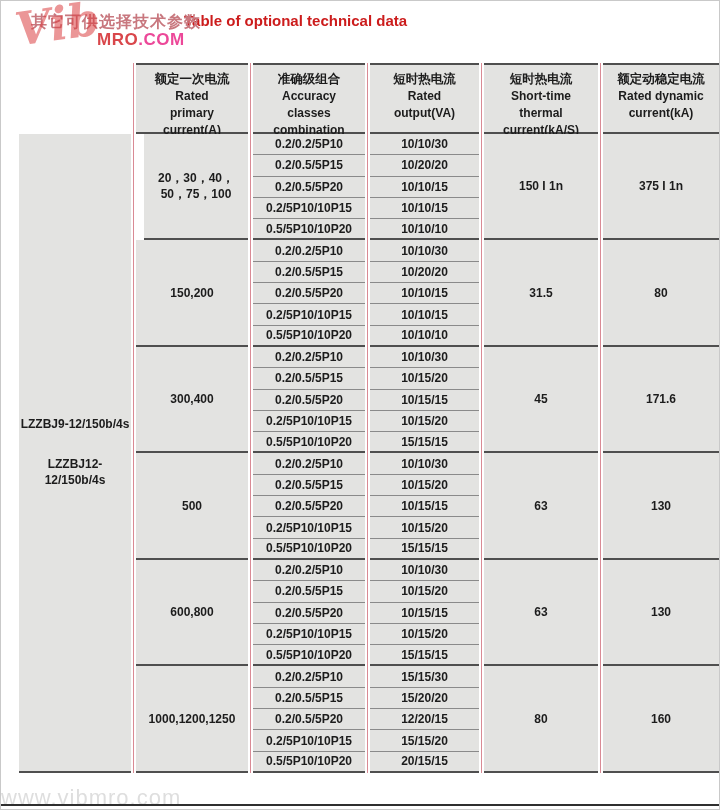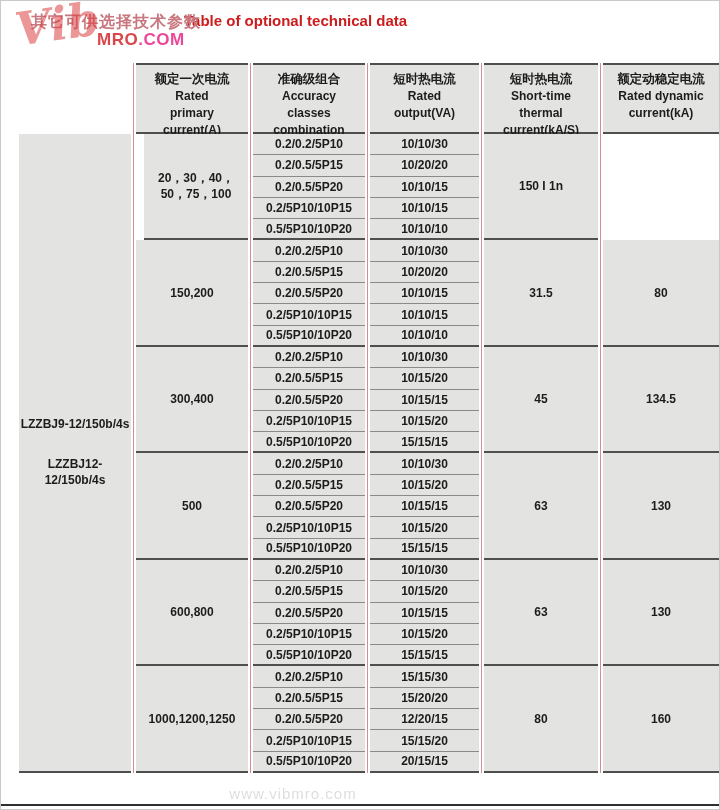--- a/index.html
+++ b/index.html
@@ -71,22 +71,21 @@
   .sub-cell { border-bottom:1px solid #8a8a8a; }
   .sub-cell.last { border-bottom:2px solid #4f4f4f; }
 
   .vline { position:absolute; top:0; width:1px; height:710px; background:#d98a94; }
   .vl1 { left:114px; } .vl2 { left:231px; } .vl3 { left:348px; }
   .vl4 { left:462px; } .vl5 { left:581px; }
 
   
   .footer-mark {
     position:absolute; left:0; top:784px; width:584px;
-    text-align:center;
-    font-size:15px; color:#dedede; letter-spacing:1px;
+    font-size:22px; color:#dedede; letter-spacing:1px;
   }
   .bottom-rule {
     position:absolute; left:0; right:0; bottom:3px; height:2px;
     background:#2f2f2f;
   }
 </style>
 </head>
 <body>
 
 <div class="page">
@@ -152,20 +151,21 @@
         <div class="cell sub-cell" style="grid-area: 2 / 4 / span 1;">10/10/30</div>
         <div class="cell sub-cell" style="grid-area: 3 / 3 / span 1;">0.2/0.5/5P15</div>
         <div class="cell sub-cell" style="grid-area: 3 / 4 / span 1;">10/20/20</div>
         <div class="cell sub-cell" style="grid-area: 4 / 3 / span 1;">0.2/0.5/5P20</div>
         <div class="cell sub-cell" style="grid-area: 4 / 4 / span 1;">10/10/15</div>
         <div class="cell sub-cell" style="grid-area: 5 / 3 / span 1;">0.2/5P10/10P15</div>
         <div class="cell sub-cell" style="grid-area: 5 / 4 / span 1;">10/10/15</div>
         <div class="cell sub-cell last" style="grid-area: 6 / 3 / span 1;">0.5/5P10/10P20</div>
         <div class="cell sub-cell last" style="grid-area: 6 / 4 / span 1;">10/10/10</div>
         <div class="cell group-cell" style="grid-area: 2 / 5 / span 5;">150 I 1n</div>
+        <div class="cell group-cell" style="grid-area: 2 / 6 / span 5;">375 I 1n</div>
         <div class="cell group-cell" style="grid-area: 7 / 2 / span 5;">
           <div>150,200</div>
         </div>
         <div class="cell sub-cell" style="grid-area: 7 / 3 / span 1;">0.2/0.2/5P10</div>
         <div class="cell sub-cell" style="grid-area: 7 / 4 / span 1;">10/10/30</div>
         <div class="cell sub-cell" style="grid-area: 8 / 3 / span 1;">0.2/0.5/5P15</div>
         <div class="cell sub-cell" style="grid-area: 8 / 4 / span 1;">10/20/20</div>
         <div class="cell sub-cell" style="grid-area: 9 / 3 / span 1;">0.2/0.5/5P20</div>
         <div class="cell sub-cell" style="grid-area: 9 / 4 / span 1;">10/10/15</div>
         <div class="cell sub-cell" style="grid-area: 10 / 3 / span 1;">0.2/5P10/10P15</div>
@@ -181,21 +181,21 @@
         <div class="cell sub-cell" style="grid-area: 12 / 4 / span 1;">10/10/30</div>
         <div class="cell sub-cell" style="grid-area: 13 / 3 / span 1;">0.2/0.5/5P15</div>
         <div class="cell sub-cell" style="grid-area: 13 / 4 / span 1;">10/15/20</div>
         <div class="cell sub-cell" style="grid-area: 14 / 3 / span 1;">0.2/0.5/5P20</div>
         <div class="cell sub-cell" style="grid-area: 14 / 4 / span 1;">10/15/15</div>
         <div class="cell sub-cell" style="grid-area: 15 / 3 / span 1;">0.2/5P10/10P15</div>
         <div class="cell sub-cell" style="grid-area: 15 / 4 / span 1;">10/15/20</div>
         <div class="cell sub-cell last" style="grid-area: 16 / 3 / span 1;">0.5/5P10/10P20</div>
         <div class="cell sub-cell last" style="grid-area: 16 / 4 / span 1;">15/15/15</div>
         <div class="cell group-cell" style="grid-area: 12 / 5 / span 5;">45</div>
-        <div class="cell group-cell" style="grid-area: 12 / 6 / span 5;">134.5</div>
+        <div class="cell group-cell" style="grid-area: 12 / 6 / span 5;">171.6</div>
         <div class="cell group-cell" style="grid-area: 17 / 2 / span 5;">
           <div>500</div>
         </div>
         <div class="cell sub-cell" style="grid-area: 17 / 3 / span 1;">0.2/0.2/5P10</div>
         <div class="cell sub-cell" style="grid-area: 17 / 4 / span 1;">10/10/30</div>
         <div class="cell sub-cell" style="grid-area: 18 / 3 / span 1;">0.2/0.5/5P15</div>
         <div class="cell sub-cell" style="grid-area: 18 / 4 / span 1;">10/15/20</div>
         <div class="cell sub-cell" style="grid-area: 19 / 3 / span 1;">0.2/0.5/5P20</div>
         <div class="cell sub-cell" style="grid-area: 19 / 4 / span 1;">10/15/15</div>
         <div class="cell sub-cell" style="grid-area: 20 / 3 / span 1;">0.2/5P10/10P15</div>

